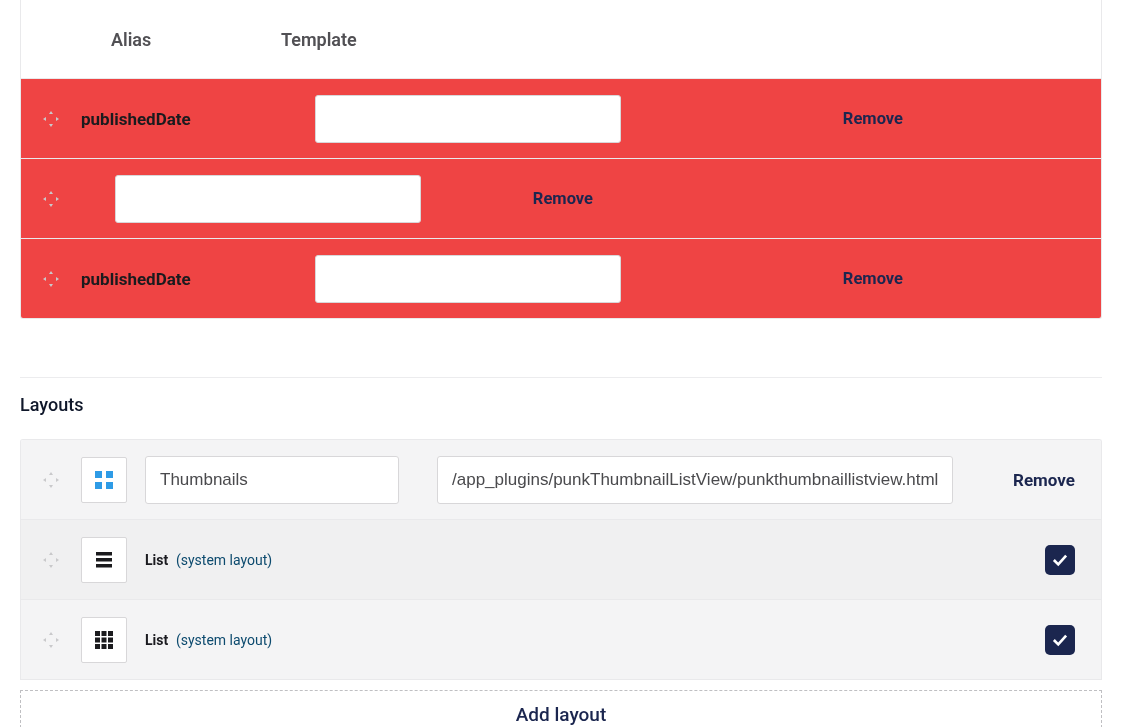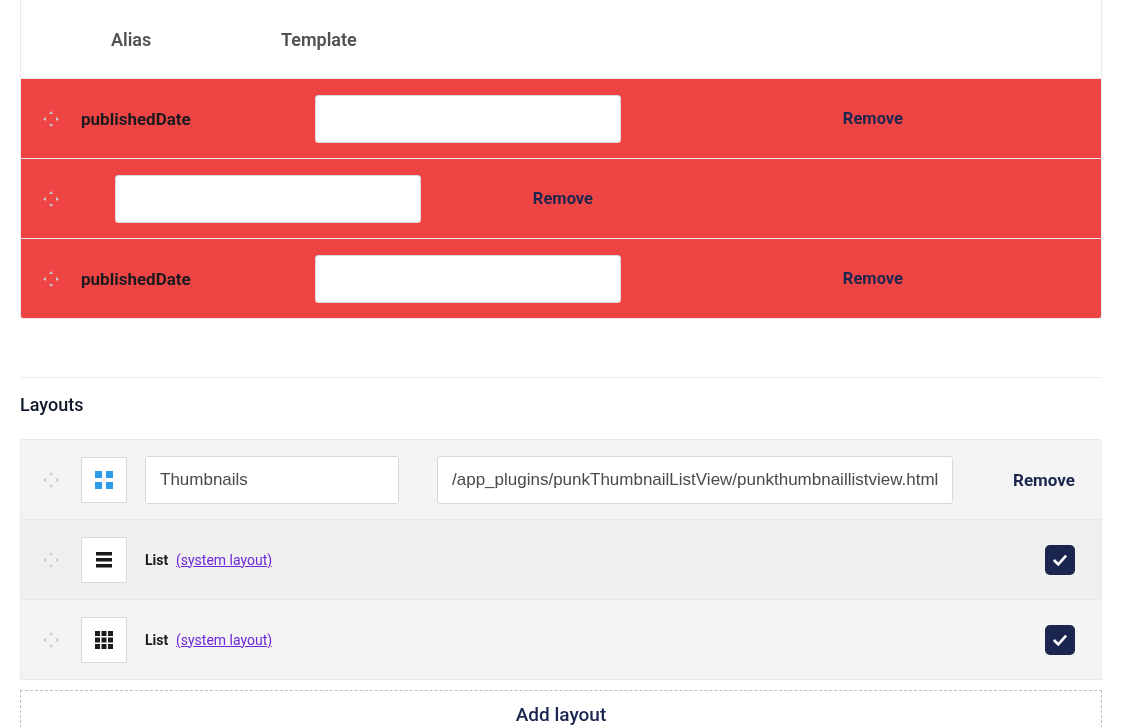--- a/index.html
+++ b/index.html
@@ -126,24 +126,23 @@
     color: #1b264f;
     cursor: pointer;
   }
   .sys-name {
     font-weight: 700;
     font-size: 14px;
     color: #1b1b20;
   }
   .sys-tag {
     font-size: 14px;
-    color: #6d28d9;
+    color: #0c4a6e;
     margin-left: 4px;
     font-weight: 400;
-    text-decoration: underline;
   }
   .chk {
     margin-left: auto;
     width: 30px;
     height: 30px;
     border-radius: 5px;
     background: #1b264f;
     display: flex;
     align-items: center;
     justify-content: center;

